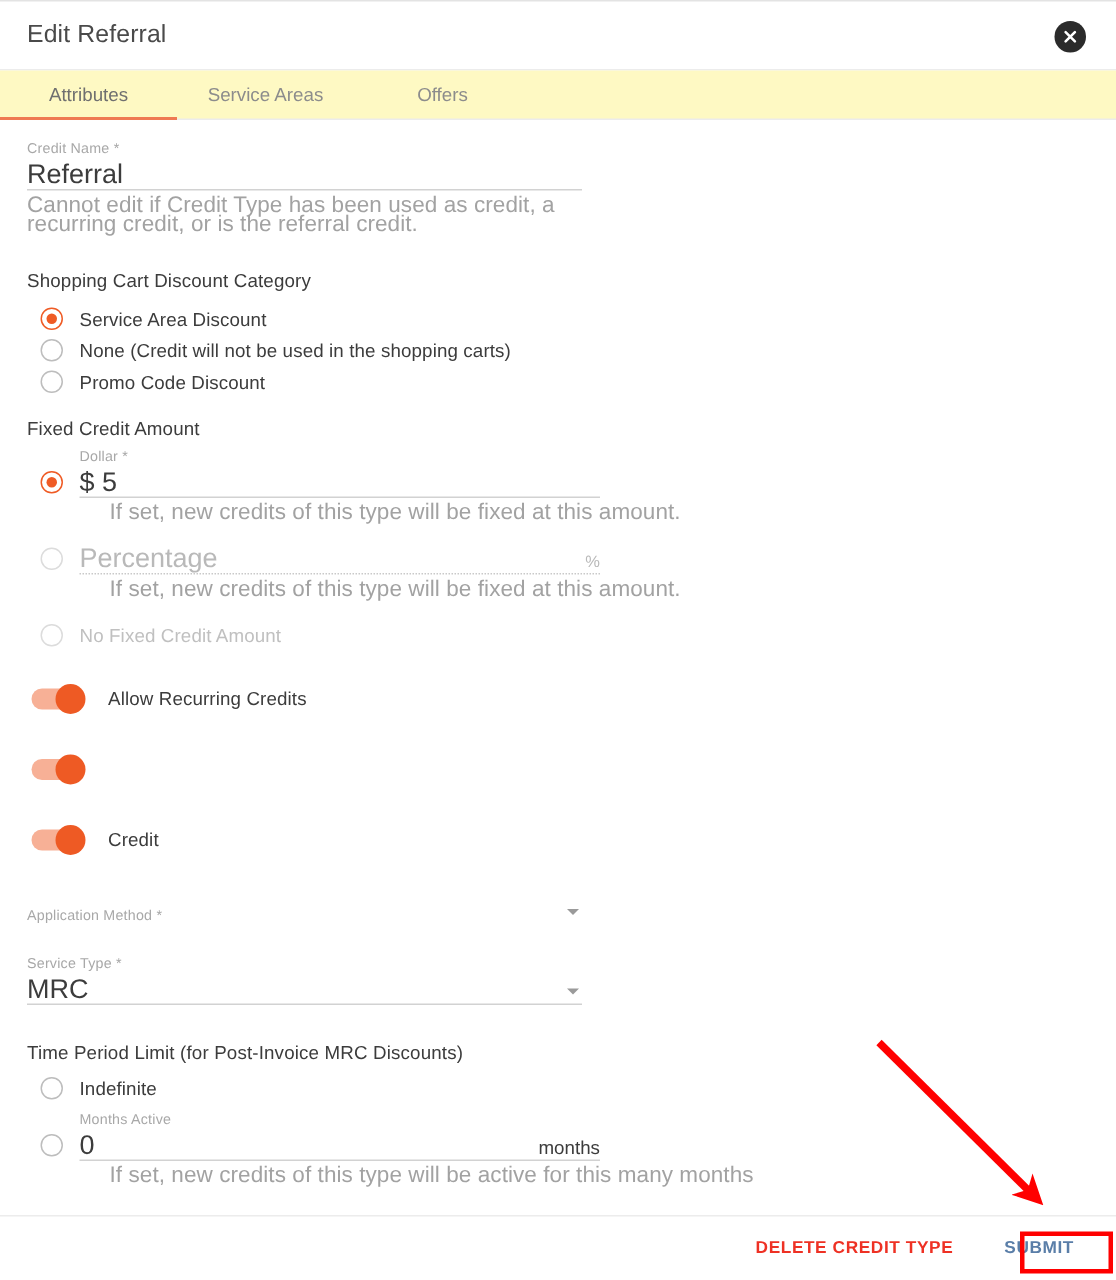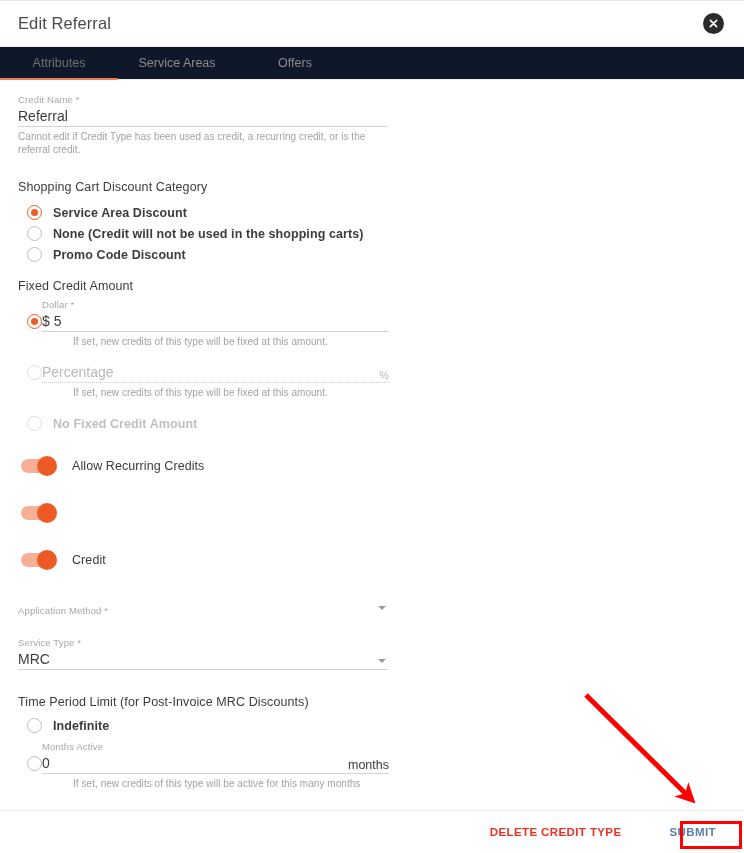--- a/index.html
+++ b/index.html
@@ -26,23 +26,22 @@
     flex-direction: column;
     background: #fff;
     position: relative;
   }
 
   
   .header {
     height: 46px;
     flex: 0 0 46px;
     display: flex;
-    align-items: center;
     justify-content: space-between;
-    padding: 0 18px 0 18px;
+    padding: 13px 18px 0 18px;
     box-sizing: border-box;
     border-bottom: 1px solid #ececec;
   }
   .header-title {
     font-size: 16.5px;
     color: #4a4a4a;
     letter-spacing: .1px;
   }
   .close-btn {
     width: 21px;
@@ -58,21 +57,21 @@
   .close-btn svg { display: block; }
 
   
   .tabs {
     height: 32px;
     flex: 0 0 32px;
     display: flex;
     align-items: stretch;
     border-bottom: 1px solid #ececec;
     position: relative;
-    background: #0f172a;
+    background: #fef9c3;
   }
   .tab {
     width: 118px;
     display: flex;
     align-items: center;
     justify-content: center;
     font-size: 12.5px;
     color: #8c8c8c;
     cursor: pointer;
     position: relative;
@@ -101,33 +100,33 @@
 
   
   .field { position: relative; }
   .field-label {
     font-size: 9.5px;
     color: #a8a8a8;
     letter-spacing: .15px;
     line-height: 12px;
   }
   .field-value {
-    font-size: 14px;
+    font-size: 18px;
     color: #3c3c3c;
     line-height: 19px;
     padding-top: 1px;
   }
   .field-underline {
     border-bottom: 1px solid #d2d2d2;
   }
   .field-underline-dotted {
     border-bottom: 1px dotted #c9c9c9;
   }
   .helper {
-    font-size: 10px;
+    font-size: 15px;
     color: #a2a2a2;
     line-height: 13px;
     padding-top: 3px;
     letter-spacing: .05px;
   }
 
   .credit-name-field { width: 370px; }
 
   .section-title {
     font-size: 12.5px;
@@ -161,31 +160,30 @@
     margin: -3.75px 0 0 -3.75px;
     border-radius: 50%;
     background: #ef5b25;
   }
   .radio.dim { border-color: #dcdcdc; }
   .radio-label {
     font-size: 12.5px;
     color: #3c3c3c;
     margin-left: 11px;
     letter-spacing: .08px;
-    font-weight: bold;
   }
   .radio-label.dim { color: #c0c0c0; }
 
   
   .radio-field-row {
     display: flex;
     align-items: flex-end;
   }
   .radio-field-row .radio { margin-bottom: 3px; }
-  .radio-field-col { }
+  .radio-field-col { margin-left: 11px; }
 
   
   .toggle-row {
     display: flex;
     align-items: center;
     cursor: pointer;
   }
   .toggle {
     width: 35px;
     height: 14px;
@@ -252,21 +250,21 @@
     letter-spacing: .4px;
     cursor: pointer;
     background: none;
     border: none;
     font-family: "Liberation Sans", sans-serif;
     padding: 5px 8px;
   }
   .btn-delete { color: #ee3124; }
   .btn-submit {
     color: #5a7ea8;
-    margin-left: 32px;
+    margin-left: 18px;
     margin-right: 6px;
   }
 
   
   .annotation-layer {
     position: absolute;
     left: 0; top: 0;
     width: 744px; height: 853px;
     pointer-events: none;
     z-index: 50;

